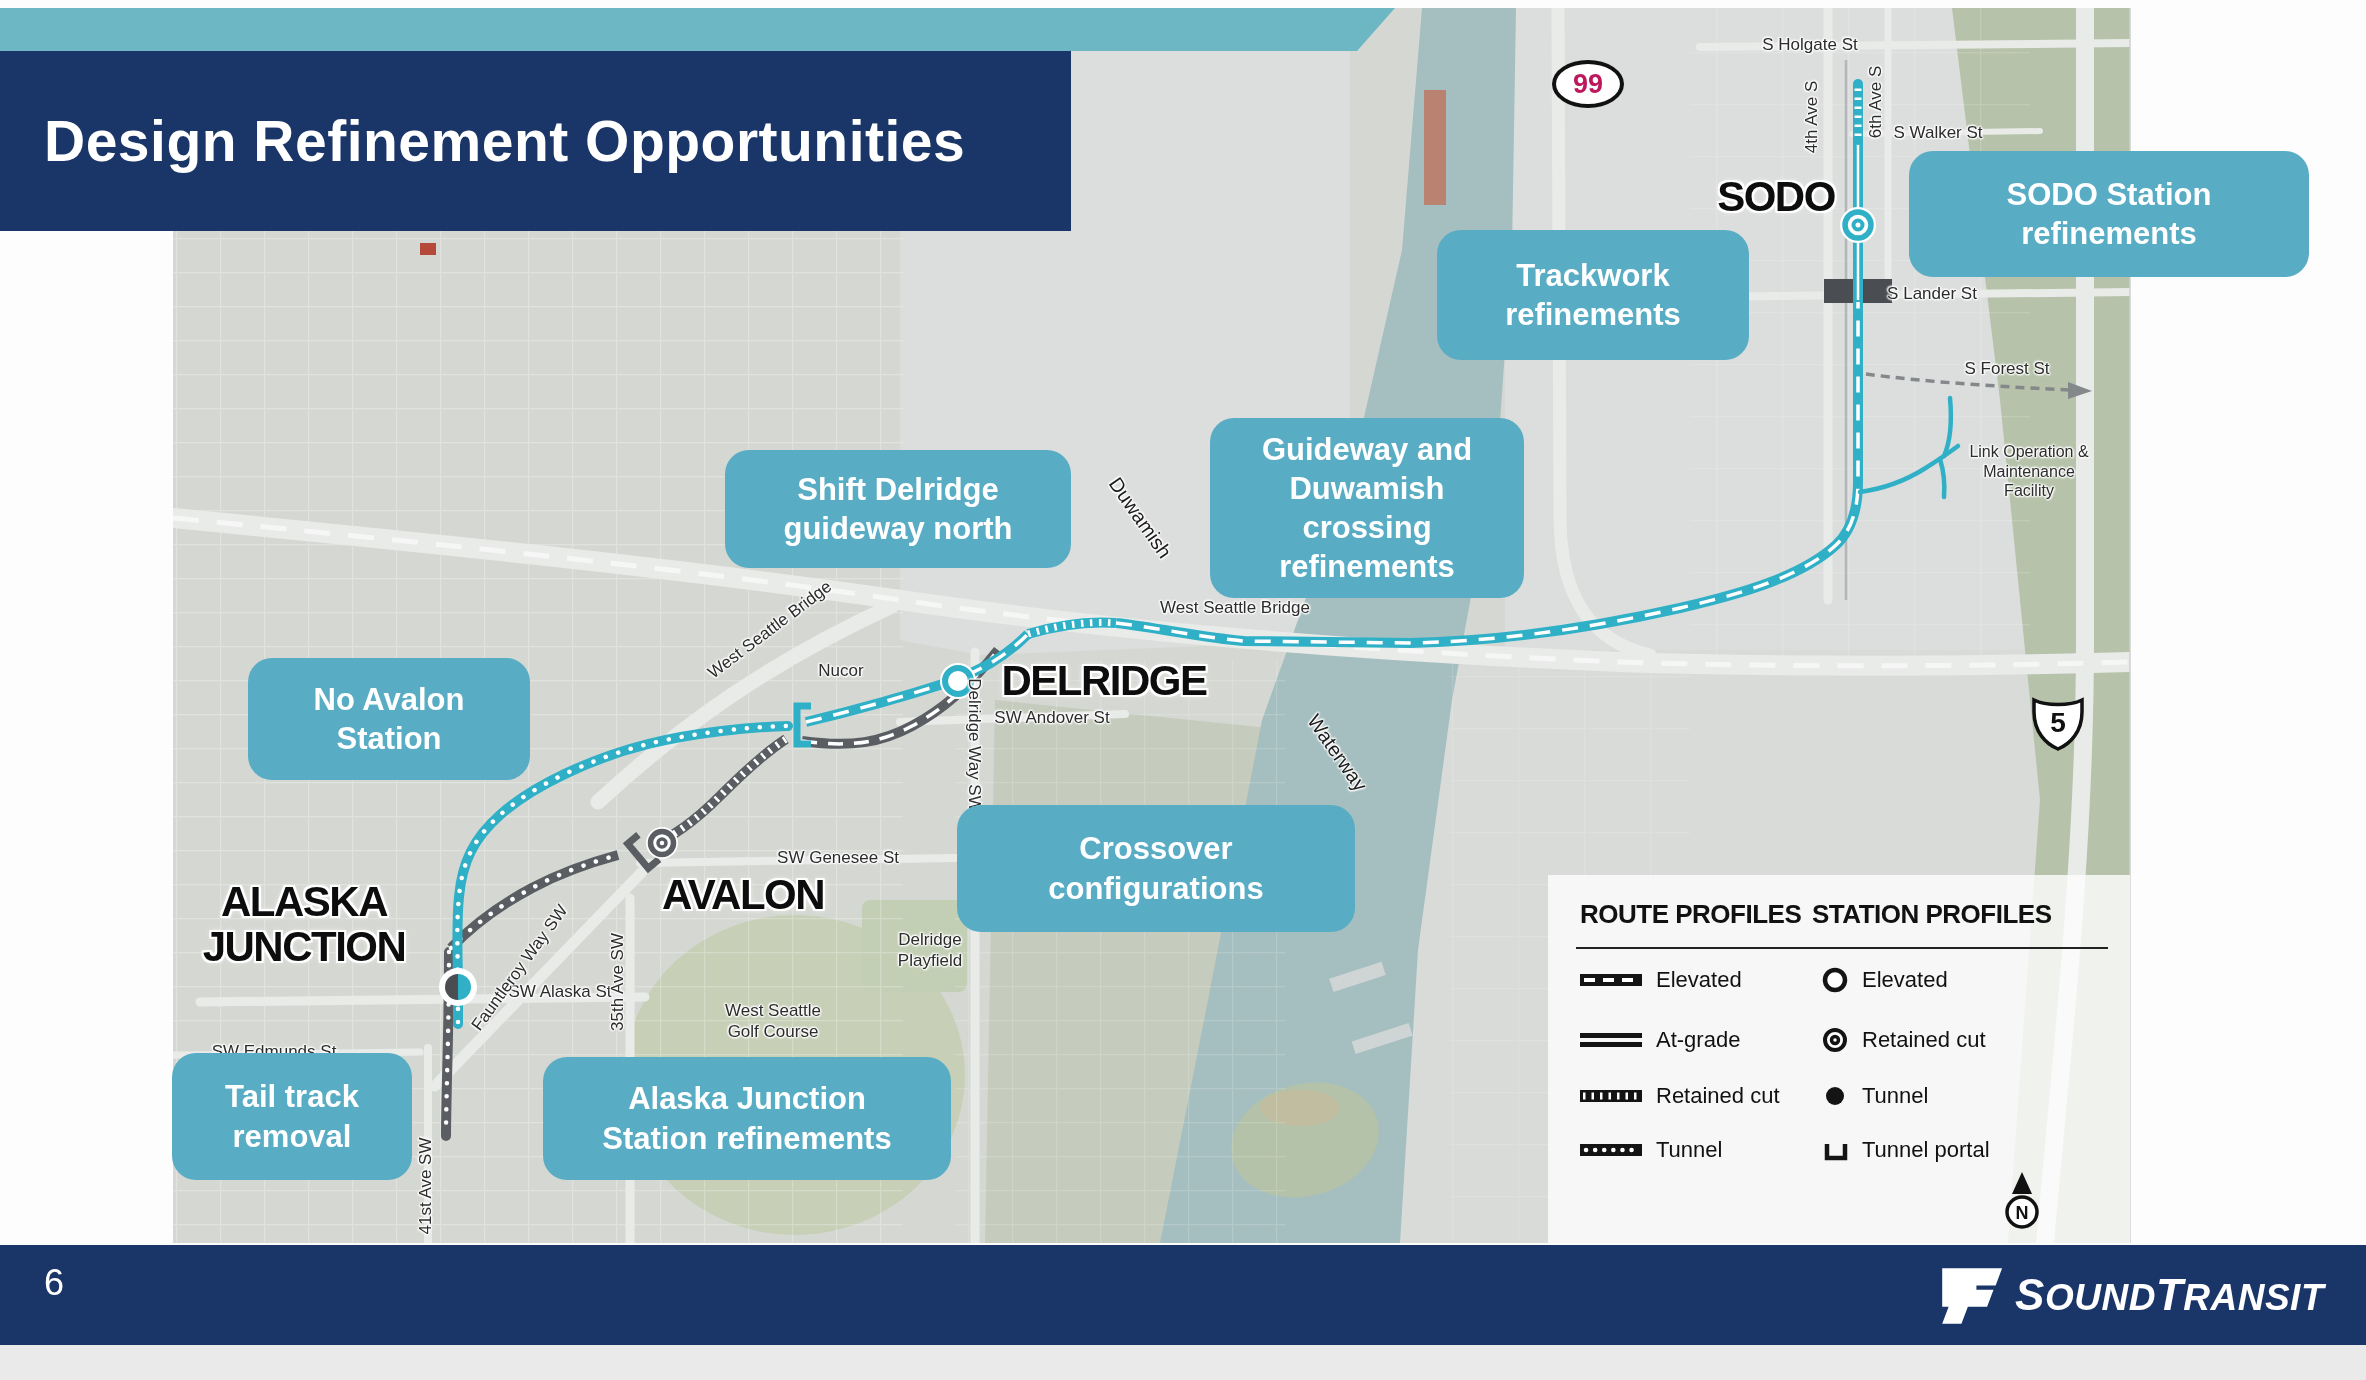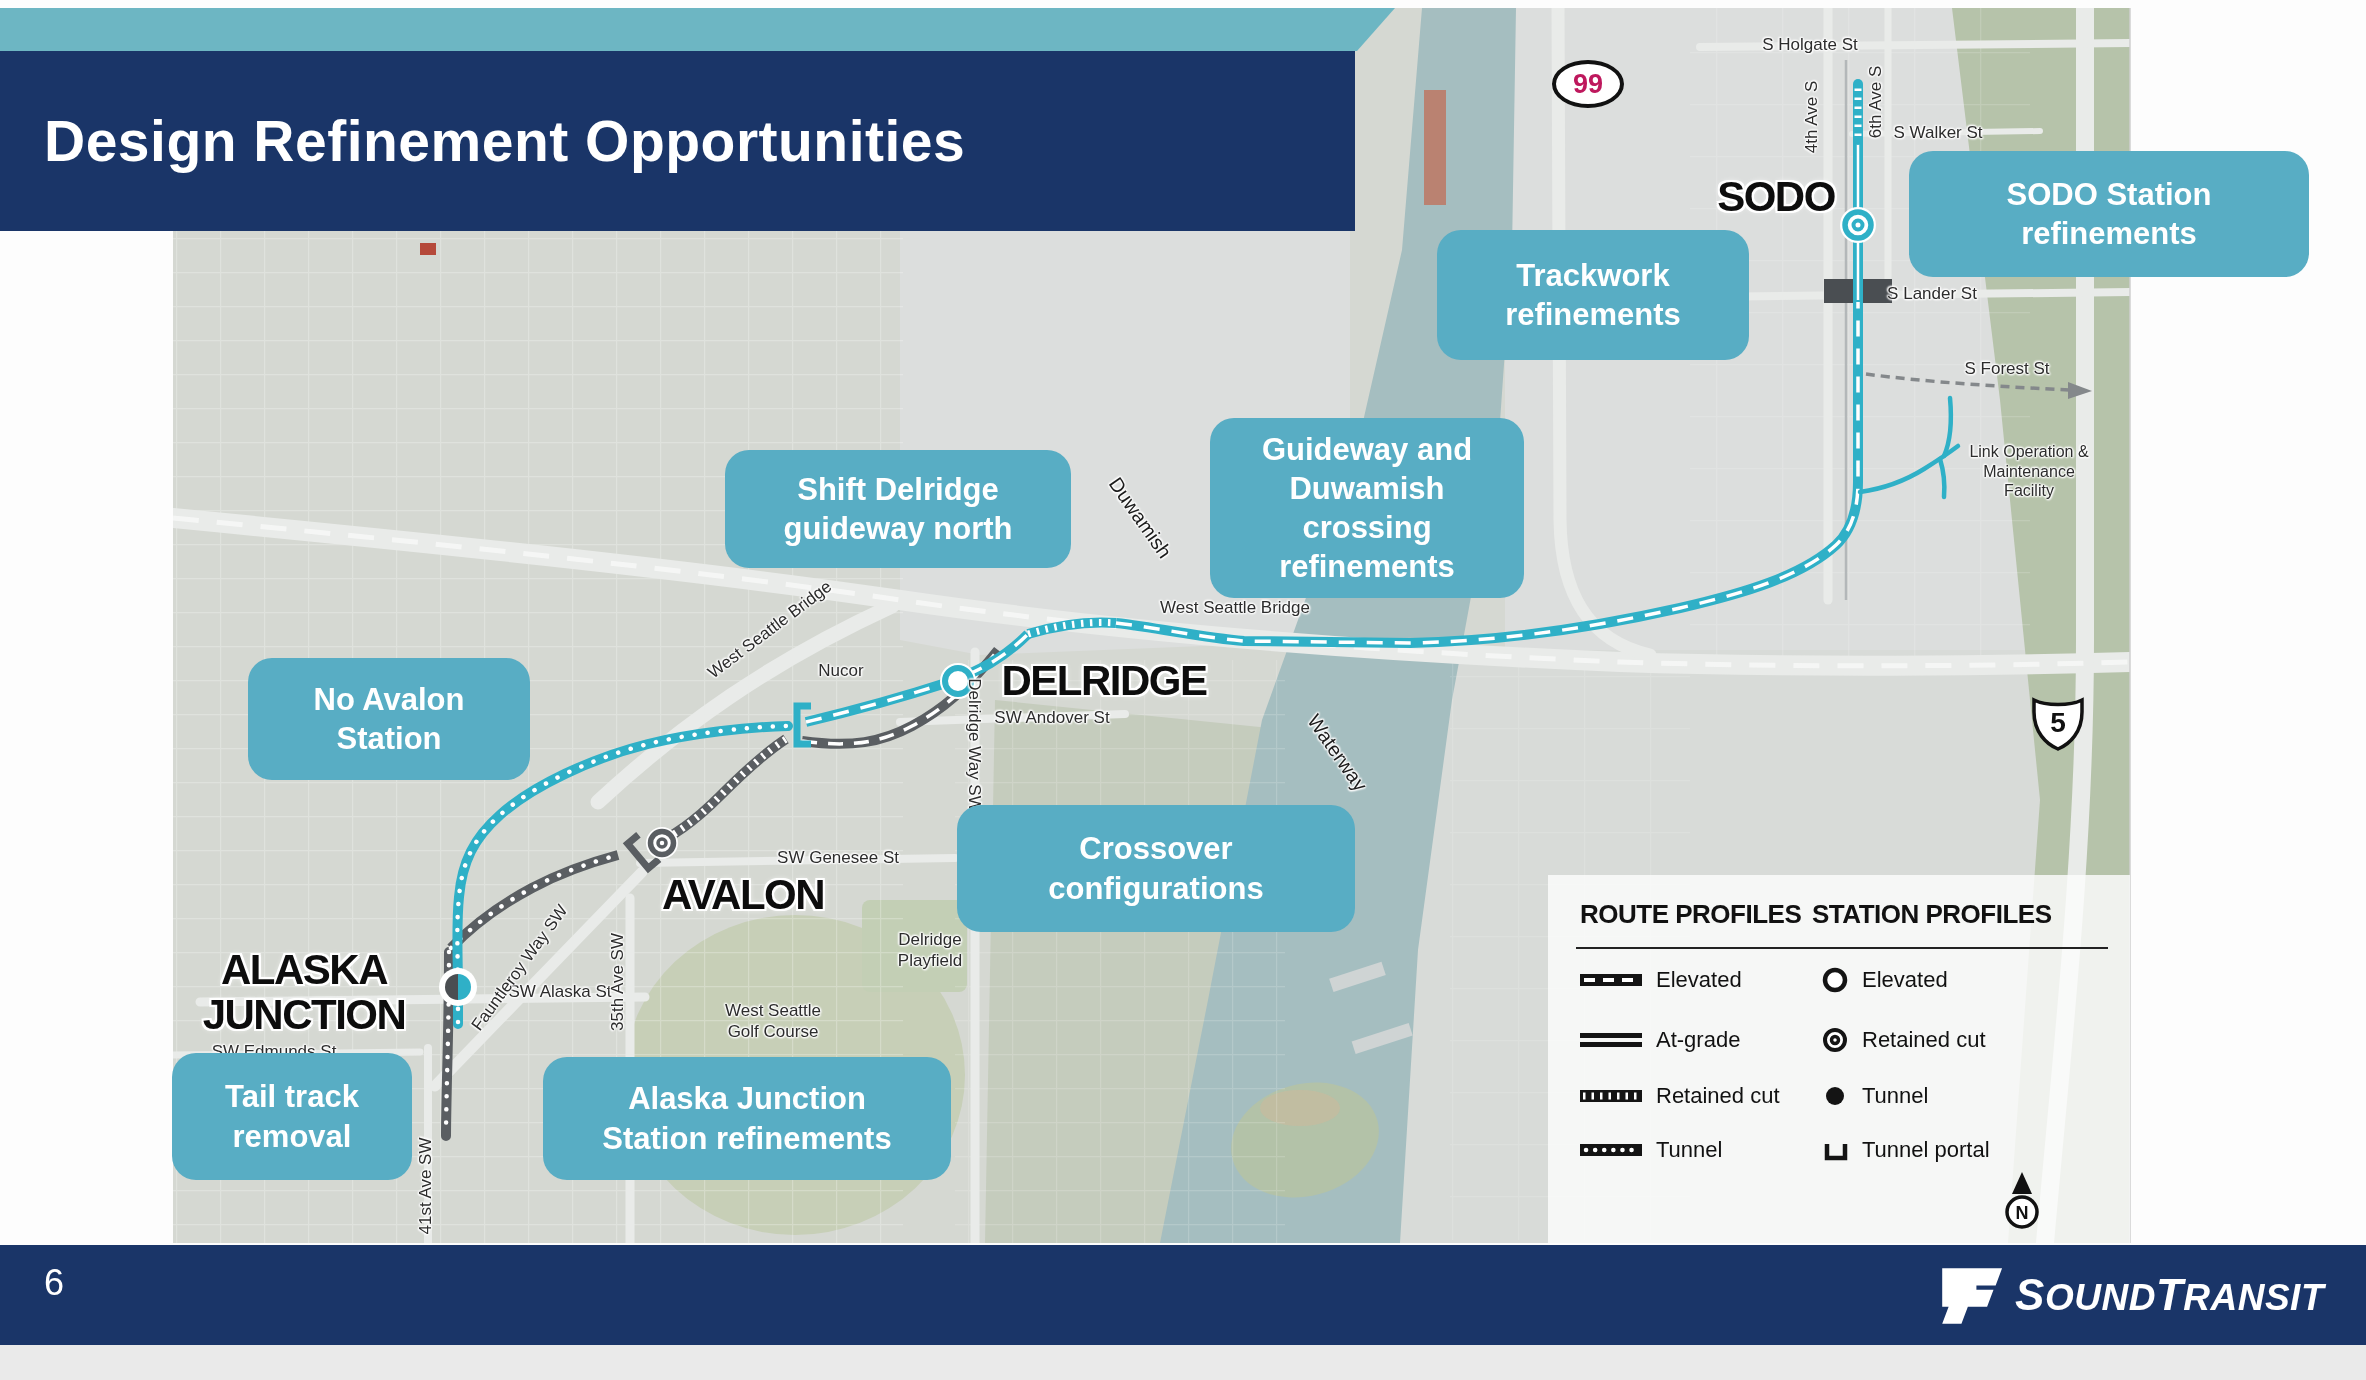--- a/index.html
+++ b/index.html
@@ -3,21 +3,21 @@
 <meta charset="utf-8">
 <style>
   html,body{margin:0;padding:0;background:#fff;}
   .slide{position:relative;width:2366px;height:1380px;background:#fdfdfd;overflow:hidden;
          font-family:"Liberation Sans",sans-serif;}
   .abs{position:absolute;}
   svg.mapsvg{position:absolute;left:0;top:0;z-index:1;}
   
   .teal-strip{left:0;top:8px;width:1400px;height:43px;background:#6db6c3;z-index:6;
     clip-path:polygon(0 0,1395px 0,1357px 43px,0 43px);}
-  .header-bar{left:0;top:51px;width:1355px;height:180px;background:#1a3568;z-index:6;
+  .header-bar{left:0;top:51px;width:1071px;height:180px;background:#1a3568;z-index:6;
     display:flex;align-items:center;}
   .title{color:#fff;font-size:57px;font-weight:bold;padding-left:44px;letter-spacing:.5px;}
   
   .footer-bar{left:0;top:1245px;width:2366px;height:100px;background:#1a3568;z-index:6;}
   .bottom-strip{left:0;top:1345px;width:2366px;height:35px;background:#eaeaea;z-index:6;}
   .page-num{left:44px;top:1262px;color:#fff;font-size:36px;z-index:7;}
   .logo{right:42px;top:1256px;height:78px;display:flex;align-items:center;gap:10px;z-index:7;color:#fff;}
   .logo .wordmark{font-style:italic;font-weight:bold;white-space:nowrap;letter-spacing:.5px;}
   .logo .big{font-size:44px;}
   .logo .small{font-size:37px;}
@@ -183,21 +183,21 @@
       <path d="M6 4 L62 4 L56 20 L38 20 L38 24 L54 24 L48 40 L30 40 L24 56 L6 56 L12 40 L6 40 Z" fill="#fff"></path>
     </svg>
     <div class="wordmark">
       <span class="big">S</span><span class="small">OUND</span><span class="big">T</span><span class="small">RANSIT</span>
     </div>
   </div>
 
   <div class="station-label center" style="left:1776px;top:197px">SODO</div>
   <div class="station-label center" style="left:1104px;top:681px">DELRIDGE</div>
   <div class="station-label center" style="left:743px;top:895px">AVALON</div>
-  <div class="station-label center" style="left:304px;top:992px">
+  <div class="station-label center" style="left:304px;top:924px">
     <div>ALASKA</div>
     <div>JUNCTION</div>
   </div>
 
   <div class="street" style="left:1810px;top:45px;transform:translate(-50%,-50%)">S Holgate St</div>
   <div class="street" style="left:1812px;top:117px;transform:translate(-50%,-50%) rotate(-90deg)">4th Ave S</div>
   <div class="street" style="left:1876px;top:102px;transform:translate(-50%,-50%) rotate(-90deg)">6th Ave S</div>
   <div class="street" style="left:1938px;top:133px;transform:translate(-50%,-50%)">S Walker St</div>
   <div class="street" style="left:1932px;top:294px;transform:translate(-50%,-50%)">S Lander St</div>
   <div class="street" style="left:2007px;top:369px;transform:translate(-50%,-50%)">S Forest St</div>

